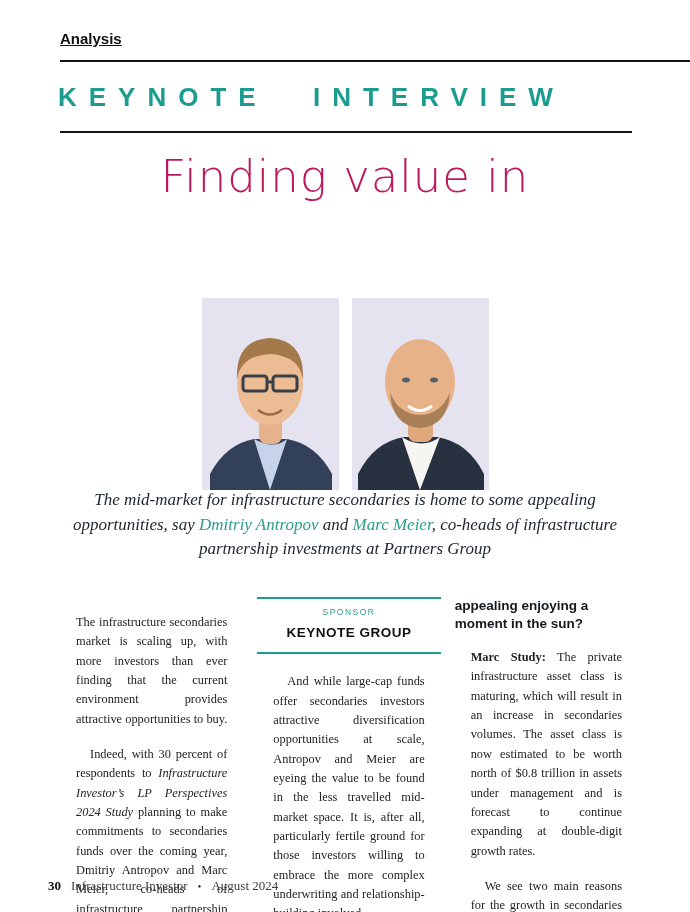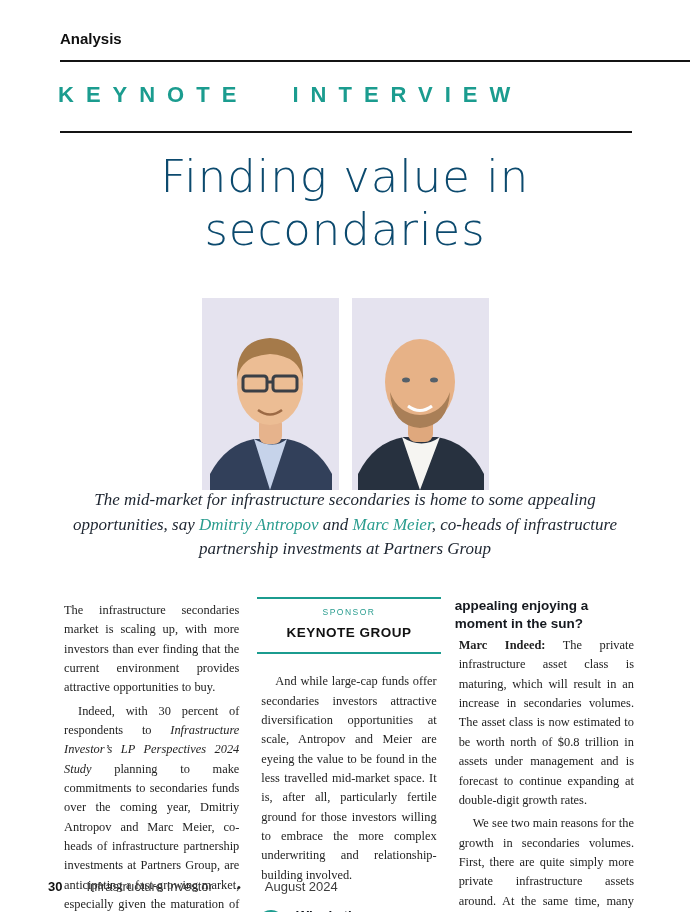--- a/index.html
+++ b/index.html
@@ -1,79 +1,78 @@
 <!DOCTYPE html>
 <html><head>
 <meta charset="utf-8">
 <style>
   html,body{margin:0;padding:0;background:#ffffff;}
   .page{position:relative;width:690px;height:912px;background:#ffffff;overflow:hidden;
         font-family:"Liberation Serif",serif;color:#222;}
 
   .analysis-label{position:absolute;left:60px;top:30px;
-    font-family:"Liberation Sans",sans-serif;font-weight:bold;font-size:15px;color:#101010;}
+    font-family:"Liberation Sans",sans-serif;font-weight:bold;font-size:15px;color:#101010;text-decoration:underline;}
   .rule-analysis{position:absolute;left:60px;right:0;top:60px;height:2px;background:#141414;}
 
   .kicker{position:absolute;left:58px;top:82px;width:580px;
-    font-family:"Liberation Sans",sans-serif;font-weight:bold;font-size:22px;
+    font-family:"Liberation Sans",sans-serif;font-weight:bold;font-size:26px;
     letter-spacing:12px;word-spacing:26px;color:#1b9c8f;white-space:nowrap;}
   .rule-kicker{position:absolute;left:60px;top:131px;width:572px;height:2px;background:#141414;}
 
   .title{position:absolute;left:0;right:0;top:150px;text-align:center;
     font-family:"DejaVu Sans","Liberation Sans",sans-serif;font-weight:200;
-    font-size:45px;line-height:1.18;color:#0c4a6e;letter-spacing:1px;}
+    font-size:45px;line-height:1.18;color:#be185d;letter-spacing:1px;}
 
   .photos{position:absolute;left:0;right:0;top:298px;display:flex;justify-content:center;gap:13px;}
   .photo{width:137px;height:192px;background:#e5e3ef;overflow:hidden;}
   .photo svg{display:block;}
 
   .standfirst{position:absolute;left:55px;right:55px;top:488px;text-align:center;
     font-style:italic;font-size:17px;line-height:1.45;color:#1d2530;}
   .standfirst .teal-name{color:#2a9d8f;}
 
   .columns{position:absolute;left:60px;right:52px;top:597px;display:flex;gap:14px;}
   .col{flex:1;min-width:0;font-size:12.4px;line-height:1.56;text-align:justify;color:#232323;}
-  .col p{margin:4px;}
+  .col p{margin:16px;}
   .col p.indent{text-indent:14px;}
   .italic{font-style:italic;}
   .bold-serif{font-weight:bold;}
 
   .sponsor-box{border-top:2px solid #1b9c8f;border-bottom:2px solid #1b9c8f;
     text-align:center;padding:7px 0 9px;margin-bottom:18px;}
   .sponsor-label{font-family:"Liberation Sans",sans-serif;font-size:8.5px;
     letter-spacing:1.5px;color:#2a9d8f;margin-bottom:3px;}
   .sponsor-name{font-family:"Liberation Sans",sans-serif;font-weight:bold;
     font-size:13.5px;letter-spacing:0.5px;color:#111;}
 
   .q-block{display:flex;gap:9px;margin-top:22px;align-items:flex-start;}
   .q-icon{flex:0 0 auto;margin-top:2px;}
   .q-text,.question-cont{font-family:"Liberation Sans",sans-serif;font-weight:bold;
     font-size:13.5px;line-height:1.3;text-align:left;color:#15191f;}
   .question-cont{margin-bottom:4px;}
 
   .footer{position:absolute;left:48px;bottom:18px;
-    font-family:Liberation Sans, sans-serif;font-size:13px;color:#3c3c3c;
-    display:flex;align-items:center;gap:24px;}
+    font-family:Liberation Serif, serif;font-size:13px;color:#3c3c3c;
+    display:flex;align-items:center;gap:10px;}
   .footer .page-num{font-weight:bold;color:#111;}
   .footer .dot{font-size:11px;color:#222;}
 </style>
 </head>
 <body>
 
 <div class="page">
 
   <div class="analysis-label">Analysis</div>
   <div class="rule-analysis"></div>
 
   <div class="kicker">KEYNOTE INTERVIEW</div>
   <div class="rule-kicker"></div>
 
   <div class="title">
     <span>Finding value in</span><br>
-    <span>secondaries</span>
   </div>
 
   <div class="photos">
     <div class="photo">
       <svg width="137" height="192" viewBox="0 0 137 192">
         <rect x="0" y="0" width="137" height="192" fill="#e5e3ef"></rect>
 
         <path d="M8,192 L8,176 Q24,146 52,141 L85,141 Q114,146 130,176 L130,192 Z" fill="#32405a"></path>
 
         <path d="M52,141 L68,192 L85,141 Q72,152 52,141 Z" fill="#c6d3ea"></path>
@@ -134,21 +133,21 @@
         <svg class="q-icon" width="30" height="34" viewBox="0 0 30 34">
           <circle cx="14" cy="14" r="12" fill="none" stroke="#1b9c8f" stroke-width="2.2"></circle>
           <path d="M9 24 C8 30, 14 31.5, 28 30.5" fill="none" stroke="#1b9c8f" stroke-width="2.2"></path>
         </svg>
         <div class="q-text">Why is the infrastructure secondaries market</div>
       </div>
     </div>
 
     <div class="col">
       <div class="question-cont">appealing enjoying a moment in the sun?</div>
-      <p><span class="bold-serif">Marc Indeed:</span><span> The private infrastructure asset class is maturing, which will result in an increase in secondaries volumes. The asset class is now estimated to be worth north of $0.8 trillion in assets under management and is forecast to continue expanding at double-digit growth rates.</span></p>
+      <p><span class="bold-serif">Marc Study:</span><span> The private infrastructure asset class is maturing, which will result in an increase in secondaries volumes. The asset class is now estimated to be worth north of $0.8 trillion in assets under management and is forecast to continue expanding at double-digit growth rates.</span></p>
       <p class="indent">We see two main reasons for the growth in secondaries volumes. First, there are quite simply more private infrastructure assets around. At the same time, many investors have been investing heavily into the asset class in recent years and are now moving from</p>
     </div>
 
   </div>
 
   <div class="footer">
     <span class="page-num">30</span>
     <span>Infrastructure Investor</span>
     <span class="dot">•</span>
     <span>August 2024</span>

